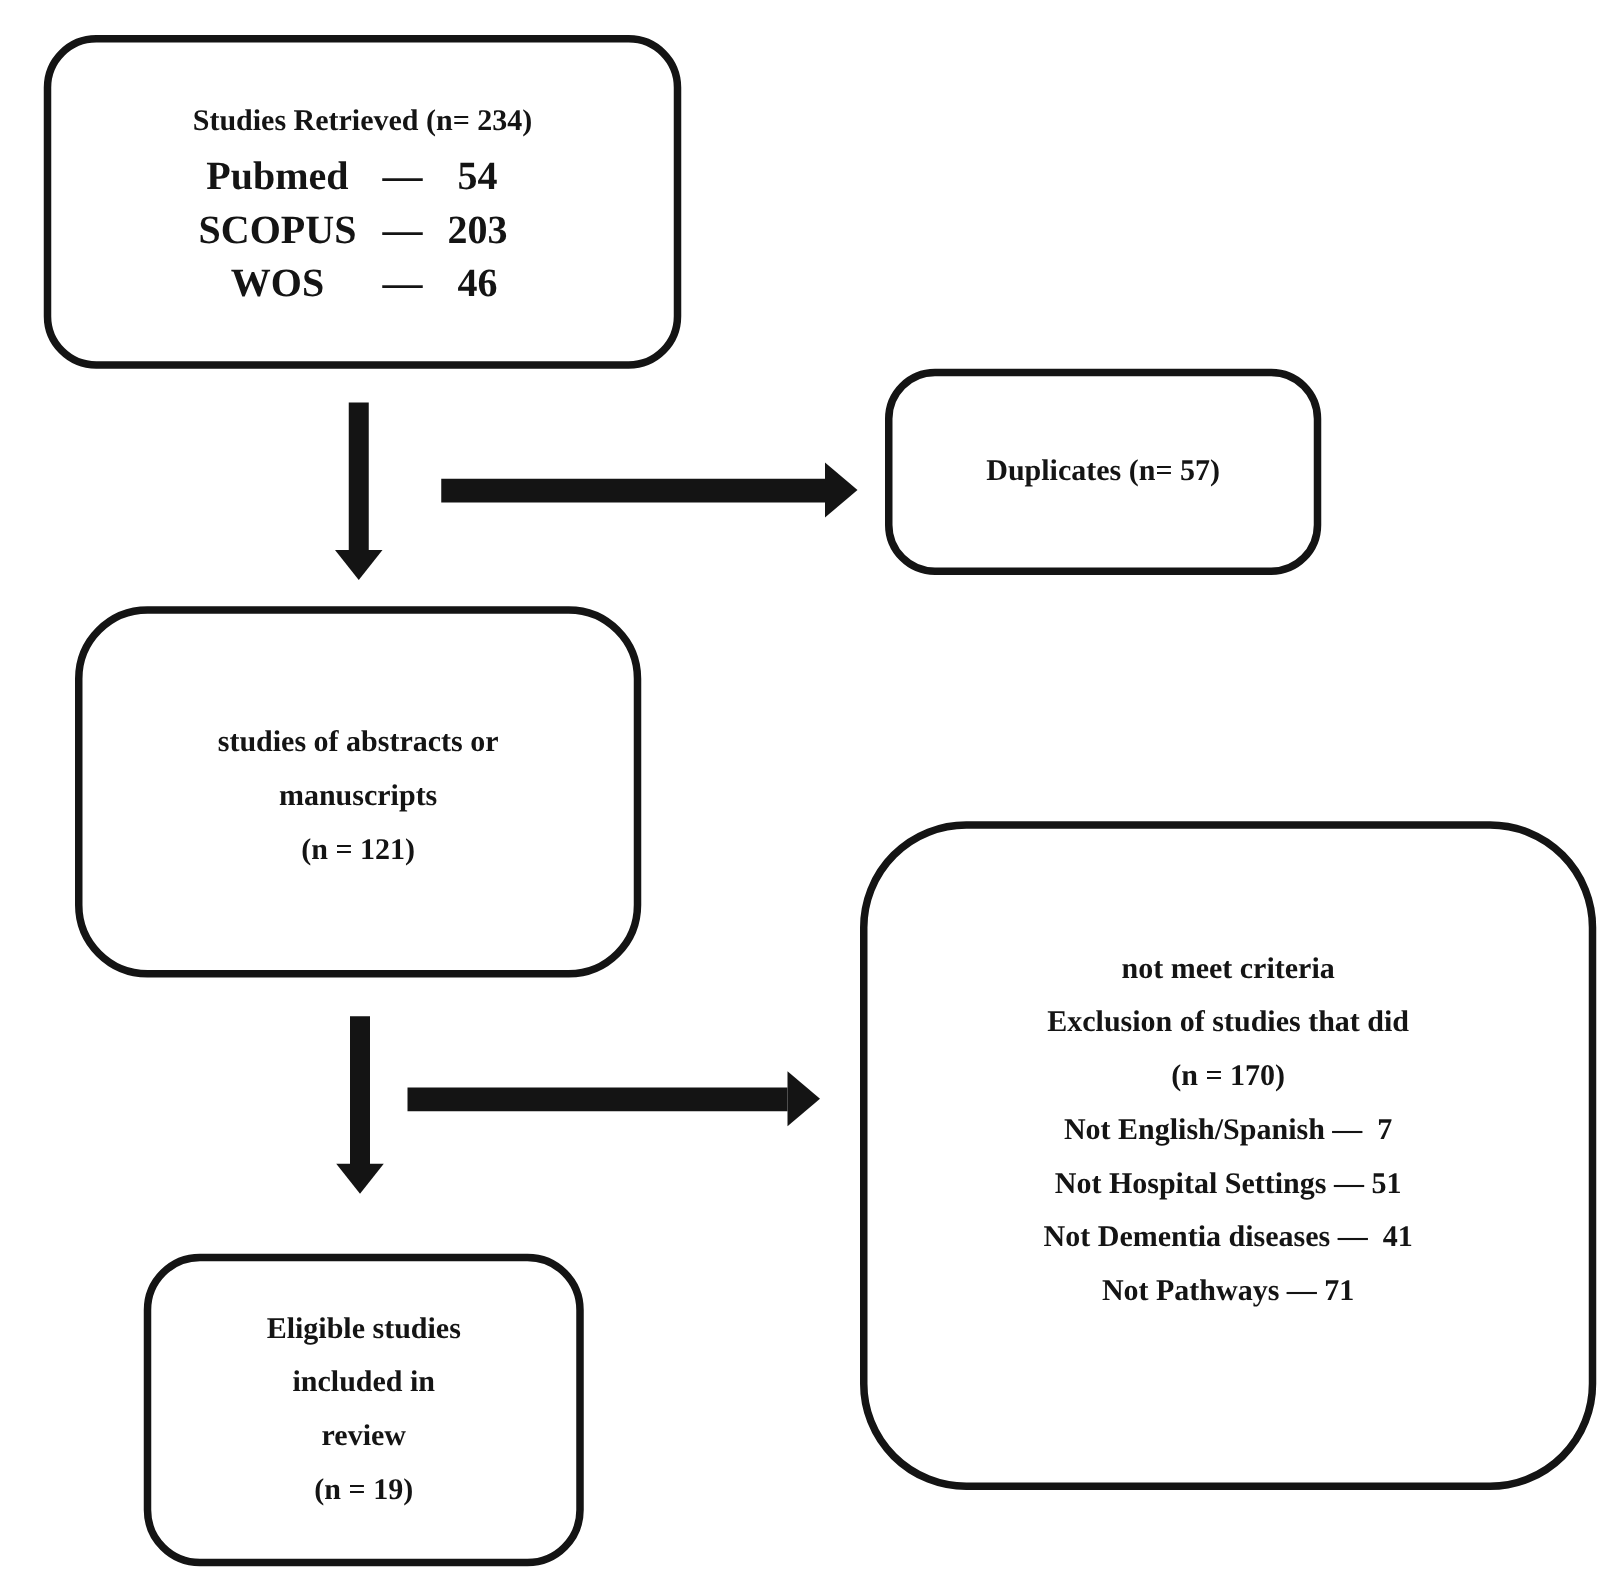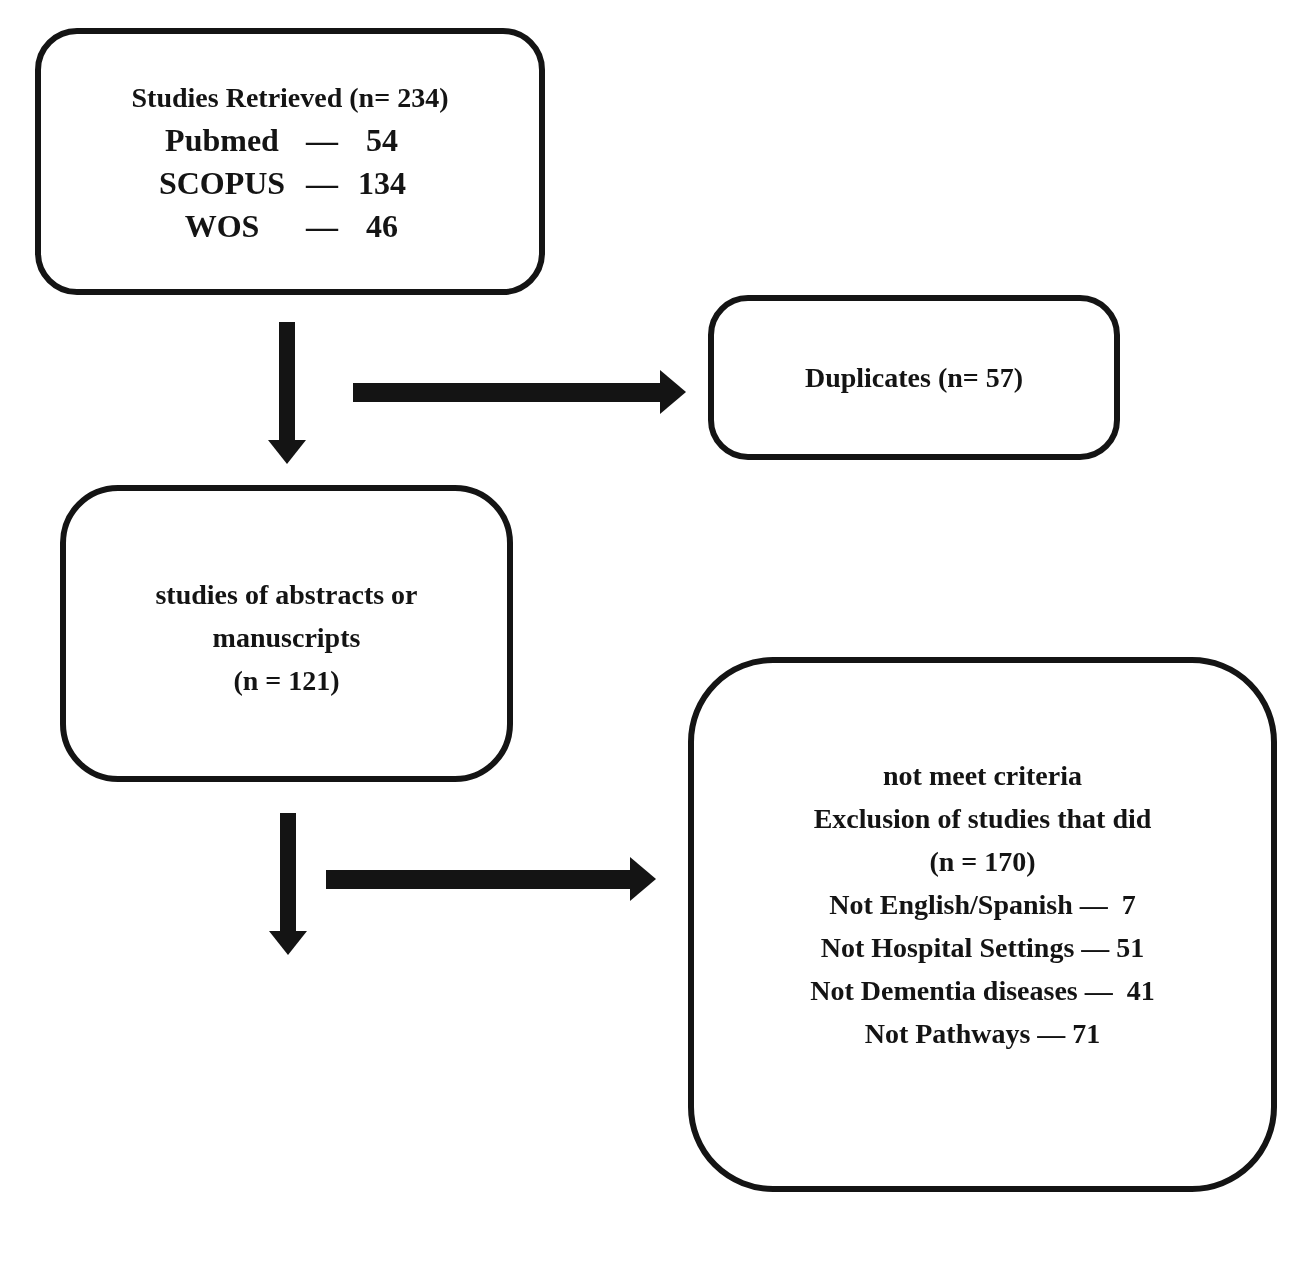--- a/index.html
+++ b/index.html
@@ -22,36 +22,36 @@
     box-sizing: border-box;
     border: 6px solid #141414;
     background: #ffffff;
     display: flex;
     flex-direction: column;
     align-items: center;
     justify-content: center;
     text-align: center;
   }
   .line, .box-title {
-    font-size: 28px;
+    font-size: 24px;
     line-height: 43px;
     white-space: pre-wrap;
   }
   
   .box-retrieved { left: 35px;  top: 28px;   width: 510px; height: 267px; border-radius: 42px; }
   .src-row {
     display: grid;
     grid-template-columns: 160px 40px 80px;
     font-size: 32px;
     line-height: 43px;
     transform: translateX(-8px);
   }
   .src-row > span { display: block; text-align: center; }
   
-  .box-duplicates { left: 708px; top: 295px;  width: 412px; height: 165px; border-radius: 40px; }
+  .box-duplicates { left: 708px; top: 295px;  width: 349px; height: 165px; border-radius: 40px; }
   
   .box-eligibility { left: 60px; top: 485px;  width: 453px; height: 297px; border-radius: 58px; padding-top: 8px; }
   
   .box-exclusion { left: 688px; top: 657px;  width: 589px; height: 535px; border-radius: 85px; padding-bottom: 40px; }
   
   .box-eligible { left: 115px; top: 1003px; width: 352px; height: 250px; border-radius: 45px; }
 
   
   .arrow-part { position: absolute; }
   .shaft { background: #141414; }
@@ -80,21 +80,21 @@
   <div class="box box-retrieved">
     <div class="box-title">Studies Retrieved (n= 234)</div>
     <div class="src-row">
       <span>Pubmed</span>
       <span>—</span>
       <span>54</span>
     </div>
     <div class="src-row">
       <span>SCOPUS</span>
       <span>—</span>
-      <span>134</span>
+      <span>203</span>
     </div>
     <div class="src-row">
       <span>WOS</span>
       <span>—</span>
       <span>46</span>
     </div>
   </div>
 
   <div class="arrow-part shaft shaft-v1"></div>
   <div class="arrow-part head-v1"></div>
@@ -121,14 +121,20 @@
   <div class="box box-exclusion">
     <div class="line">not meet criteria</div>
     <div class="line">Exclusion of studies that did</div>
     <div class="line">(n = 170)</div>
     <div class="line">Not English/Spanish —  7</div>
     <div class="line">Not Hospital Settings — 51</div>
     <div class="line">Not Dementia diseases —  41</div>
     <div class="line">Not Pathways — 71</div>
   </div>
 
+  <div class="box box-eligible">
+    <div class="line">Eligible studies</div>
+    <div class="line">included in</div>
+    <div class="line">review</div>
+    <div class="line">(n = 19)</div>
+  </div>
 
 </div>
 
 </body></html>

